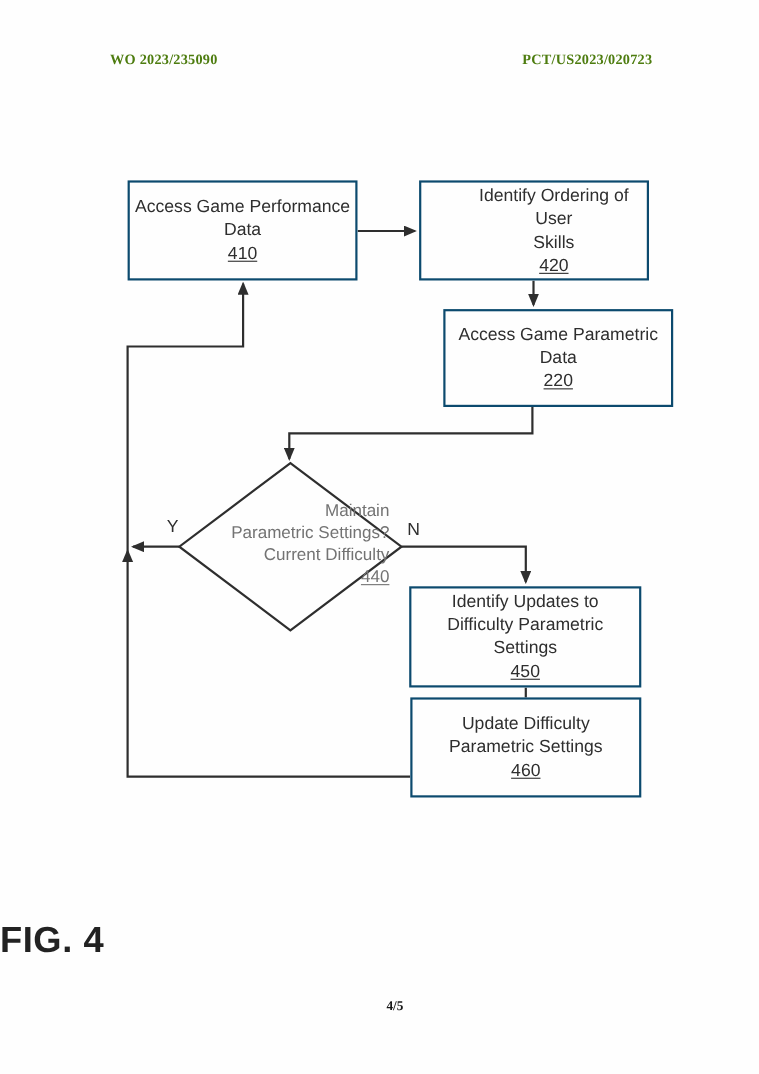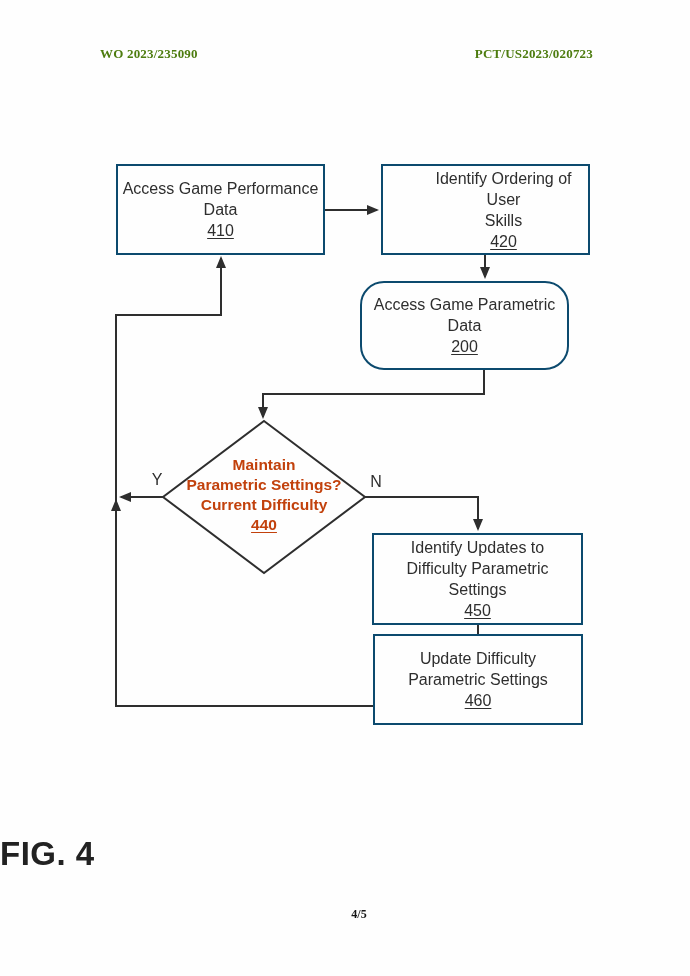--- a/index.html
+++ b/index.html
@@ -16,22 +16,22 @@
   .hdr-left{left:100px;}
   .hdr-right{right:97px;}
   .overlay{position:absolute;left:0;top:0;z-index:1;}
   .node{
     position:absolute;z-index:2;box-sizing:border-box;
     border:2px solid #0c4a6e;background:#fefefe;
     display:flex;flex-direction:column;align-items:center;justify-content:center;
     text-align:center;font-size:16px;line-height:21px;color:#2e2e2e;
   }
   .dtext{
-    position:absolute;z-index:2;text-align:center;
-    font-size:15.5px;line-height:20px;color:#c2410c;font-weight:bold;
+    position:absolute;z-index:2;text-align:right;
+    font-size:15.5px;line-height:20px;color:#737373;
   }
   .ref{text-decoration:underline;text-underline-offset:2px;}
   .branch{
     position:absolute;z-index:2;font-size:16px;color:#2e2e2e;
     width:20px;text-align:center;
   }
   .fig-label{
     position:absolute;left:0;right:0;top:835px;text-align:left;
     font-size:33px;font-weight:600;letter-spacing:0.5px;color:#222;
   }
@@ -74,24 +74,24 @@
     <span>Data</span>
     <span class="ref">410</span>
   </div>
 
   <div class="node" style="left:381px;top:164px;width:209px;height:91px;padding-left:36px;">
     <span>Identify Ordering of User</span>
     <span>Skills</span>
     <span class="ref">420</span>
   </div>
 
-  <div class="node" style="left:360px;top:281px;width:209px;height:89px;border-radius:24px;">
+  <div class="node" style="left:403px;top:281px;width:209px;height:89px;">
     <span>Access Game Parametric</span>
     <span>Data</span>
-    <span class="ref">200</span>
+    <span class="ref">220</span>
   </div>
 
   <div class="dtext" style="left:174px;top:455px;width:180px;">
     <div>Maintain</div>
     <div>Parametric Settings?</div>
     <div>Current Difficulty</div>
     <div class="ref">440</div>
   </div>
 
   <div class="branch" style="left:147px;top:471px;">Y</div>

